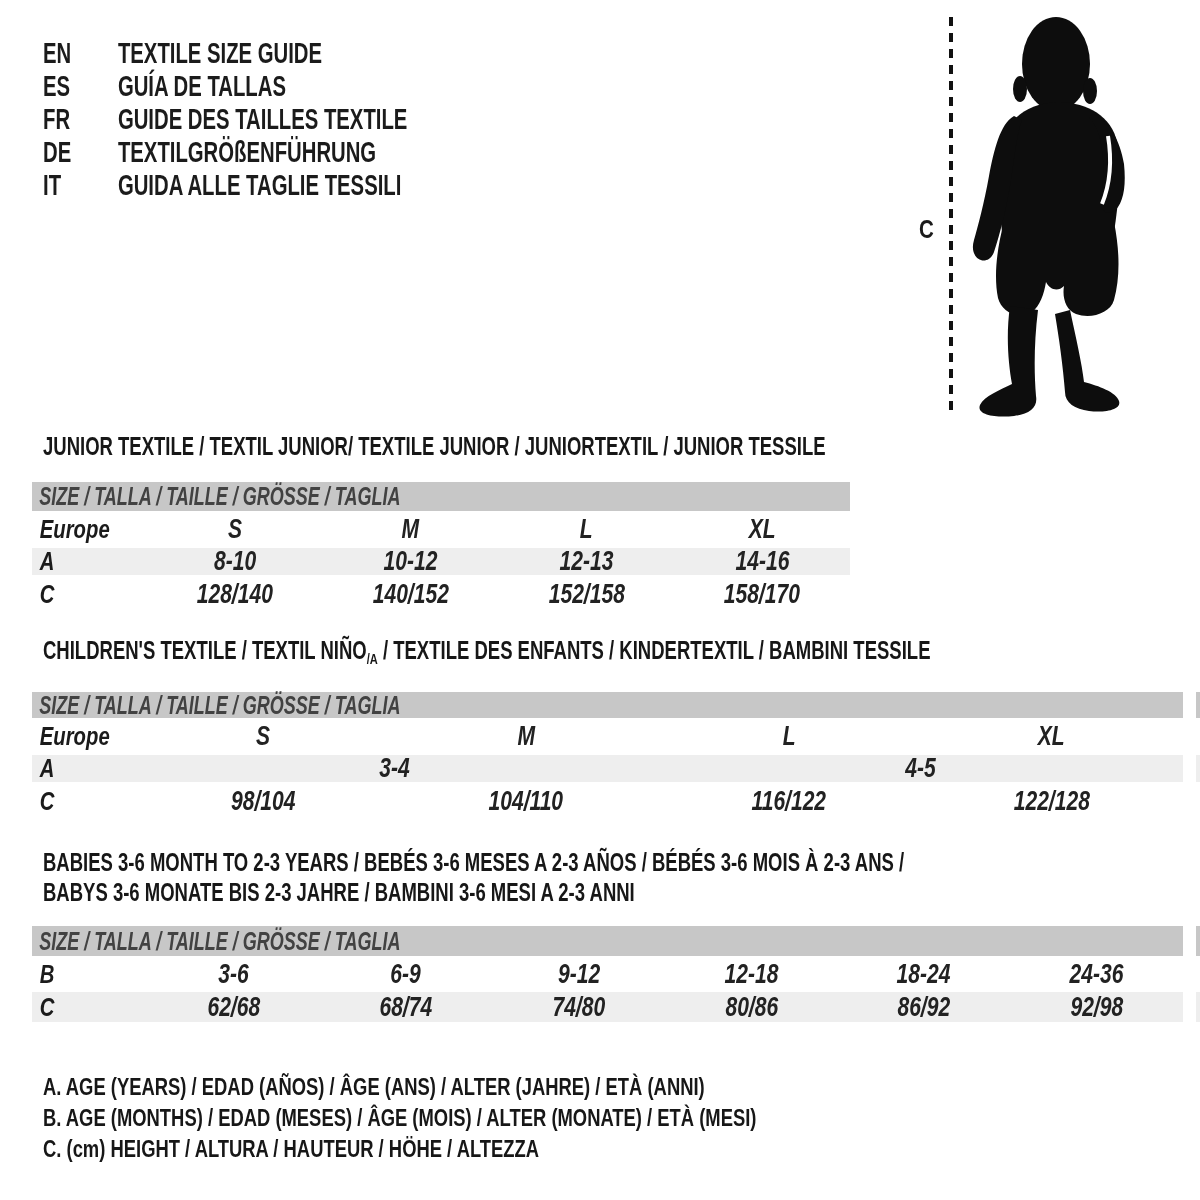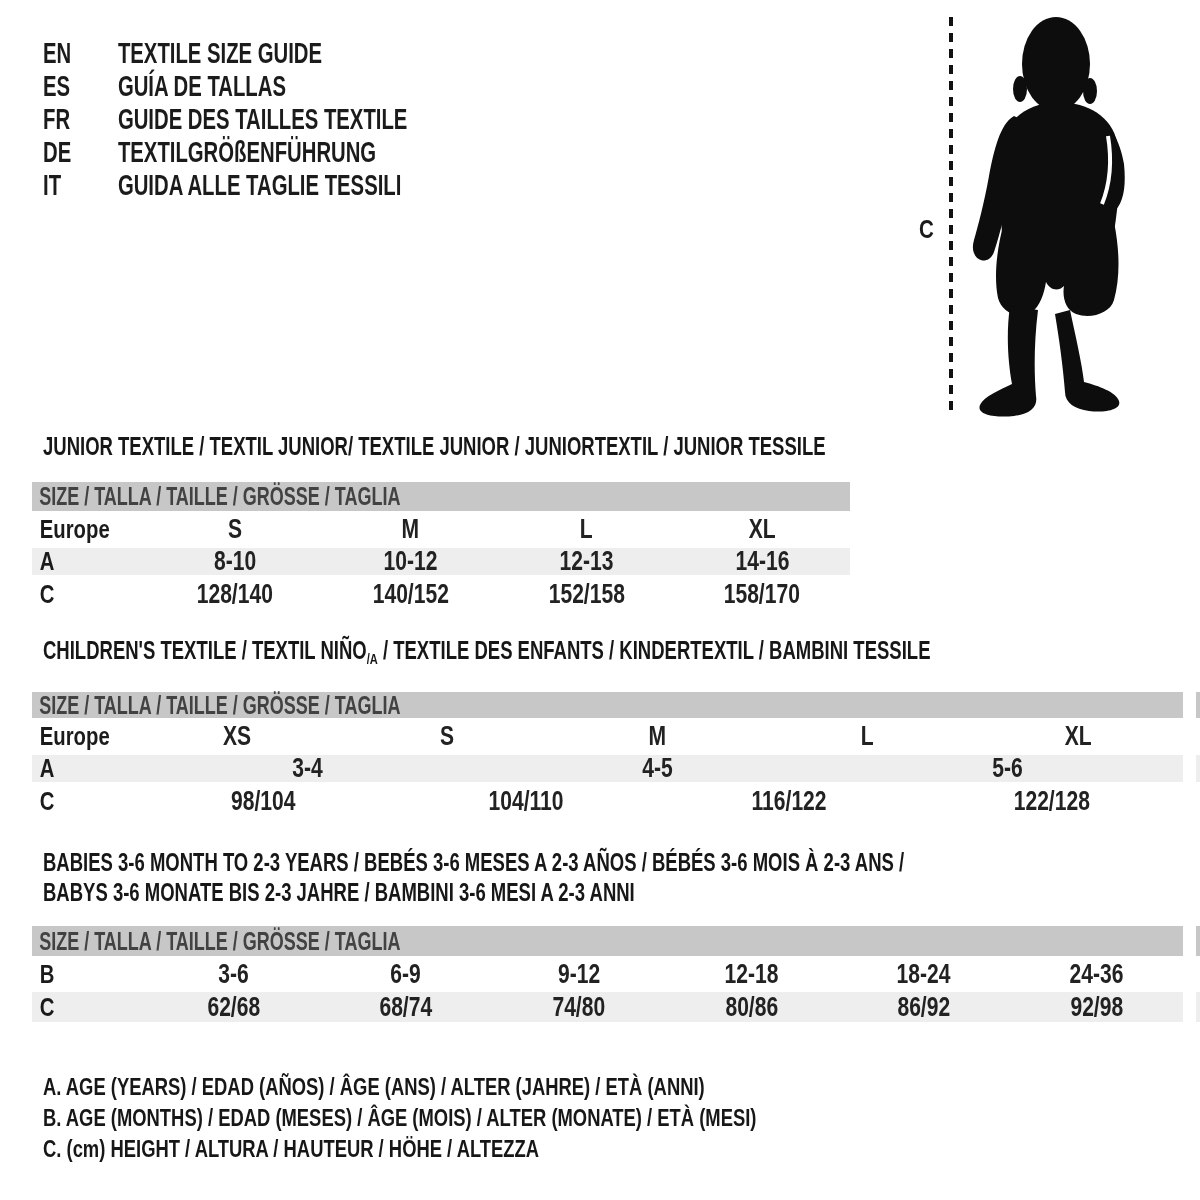--- a/index.html
+++ b/index.html
@@ -14,21 +14,21 @@
   .lang-row{position:absolute;left:43px;height:33px;display:flex;align-items:center;
             font-size:29px;transform:scaleX(.70);transform-origin:0 50%;white-space:pre;}
   .lang-code{display:inline-block;width:107px;}
 
   
   .t-heading-line{position:absolute;left:43px;font-size:25px;transform:scaleX(.74);
                   transform-origin:0 50%;white-space:pre;color:#171717;}
   .t-heading-line .subpart{font-size:15px;vertical-align:-5px;}
 
   
-  .size-table{position:absolute;}
+  .size-table{position:absolute;font-style:italic;}
   .size-bar{background:var(--bar,#c7c7c7);display:flex;align-items:center;}
   .size-bar .bar-label{font-size:25px;color:var(--bartext,#424242);
                        transform:scaleX(.72);transform-origin:0 50%;
                        white-space:pre;padding-left:10px;display:inline-block;}
   .t-row{display:flex;align-items:center;}
   .t-row.shaded{background:var(--stripe,#eeeeee);}
   .row-label{display:flex;align-items:center;}
   .row-label span{font-size:26px;transform:scaleX(.78);transform-origin:0 50%;
                   padding-left:10px;display:inline-block;white-space:pre;}
   .cell{flex:1;display:flex;align-items:center;justify-content:center;}
@@ -137,23 +137,20 @@
     <div class="t-heading-line" style="top: 636px;"><span>CHILDREN'S TEXTILE / TEXTIL NIÑO</span><span class="subpart">/A</span><span> / TEXTILE DES ENFANTS / KINDERTEXTIL / BAMBINI TESSILE</span></div>
     <div class="size-table" style="left: 32px; top: 692px; width: 1151px;">
       <div class="size-bar" style="height: 26px;">
         <span class="bar-label">SIZE / TALLA / TAILLE / GRÖSSE / TAGLIA</span>
       </div>
       <div class="t-row" style="height: 37px;">
         <div class="row-label" style="width: 100px;">
           <span>Europe</span>
         </div>
         <div class="cell">
-          <span>XS</span>
-        </div>
-        <div class="cell">
           <span>S</span>
         </div>
         <div class="cell">
           <span>M</span>
         </div>
         <div class="cell">
           <span>L</span>
         </div>
         <div class="cell">
           <span>XL</span>
@@ -161,23 +158,20 @@
       </div>
       <div class="t-row shaded" style="height: 27px;">
         <div class="row-label" style="width: 100px;">
           <span>A</span>
         </div>
         <div class="cell">
           <span>3-4</span>
         </div>
         <div class="cell">
           <span>4-5</span>
-        </div>
-        <div class="cell">
-          <span>5-6</span>
         </div>
       </div>
       <div class="t-row" style="height: 38px;">
         <div class="row-label" style="width: 100px;">
           <span>C</span>
         </div>
         <div class="cell">
           <span>98/104</span>
         </div>
         <div class="cell">

